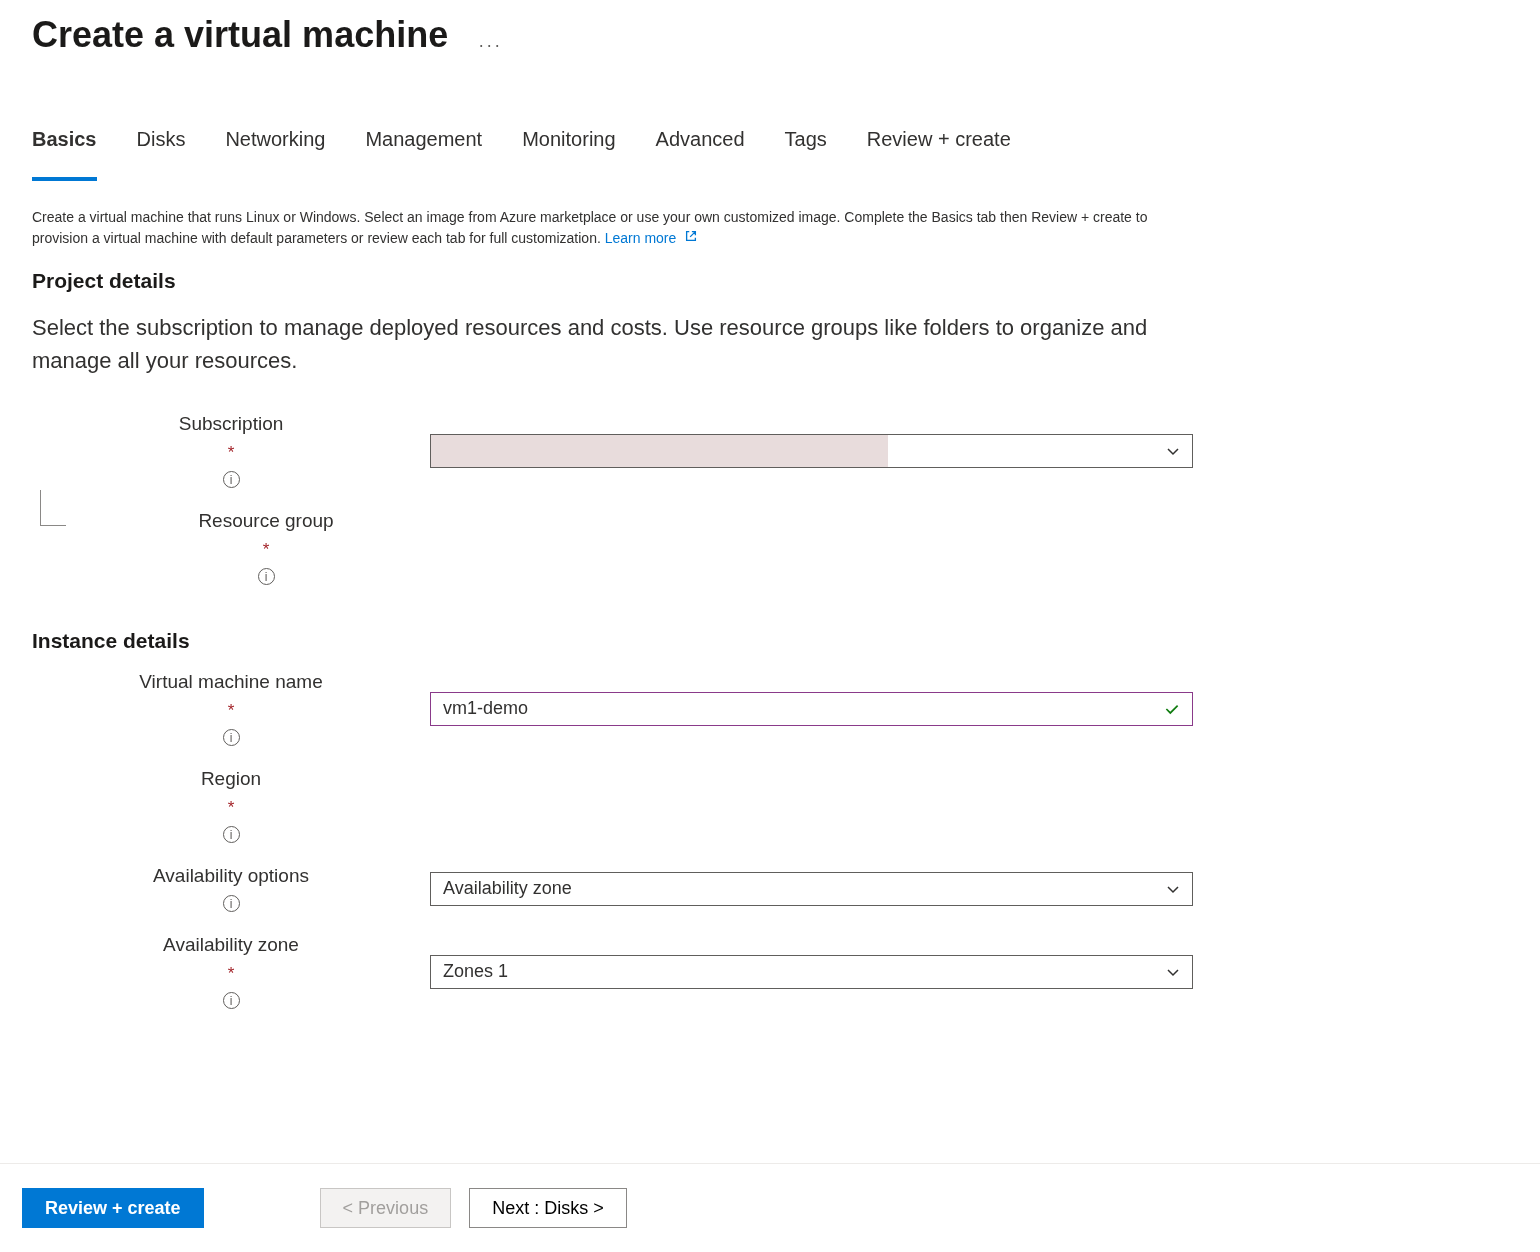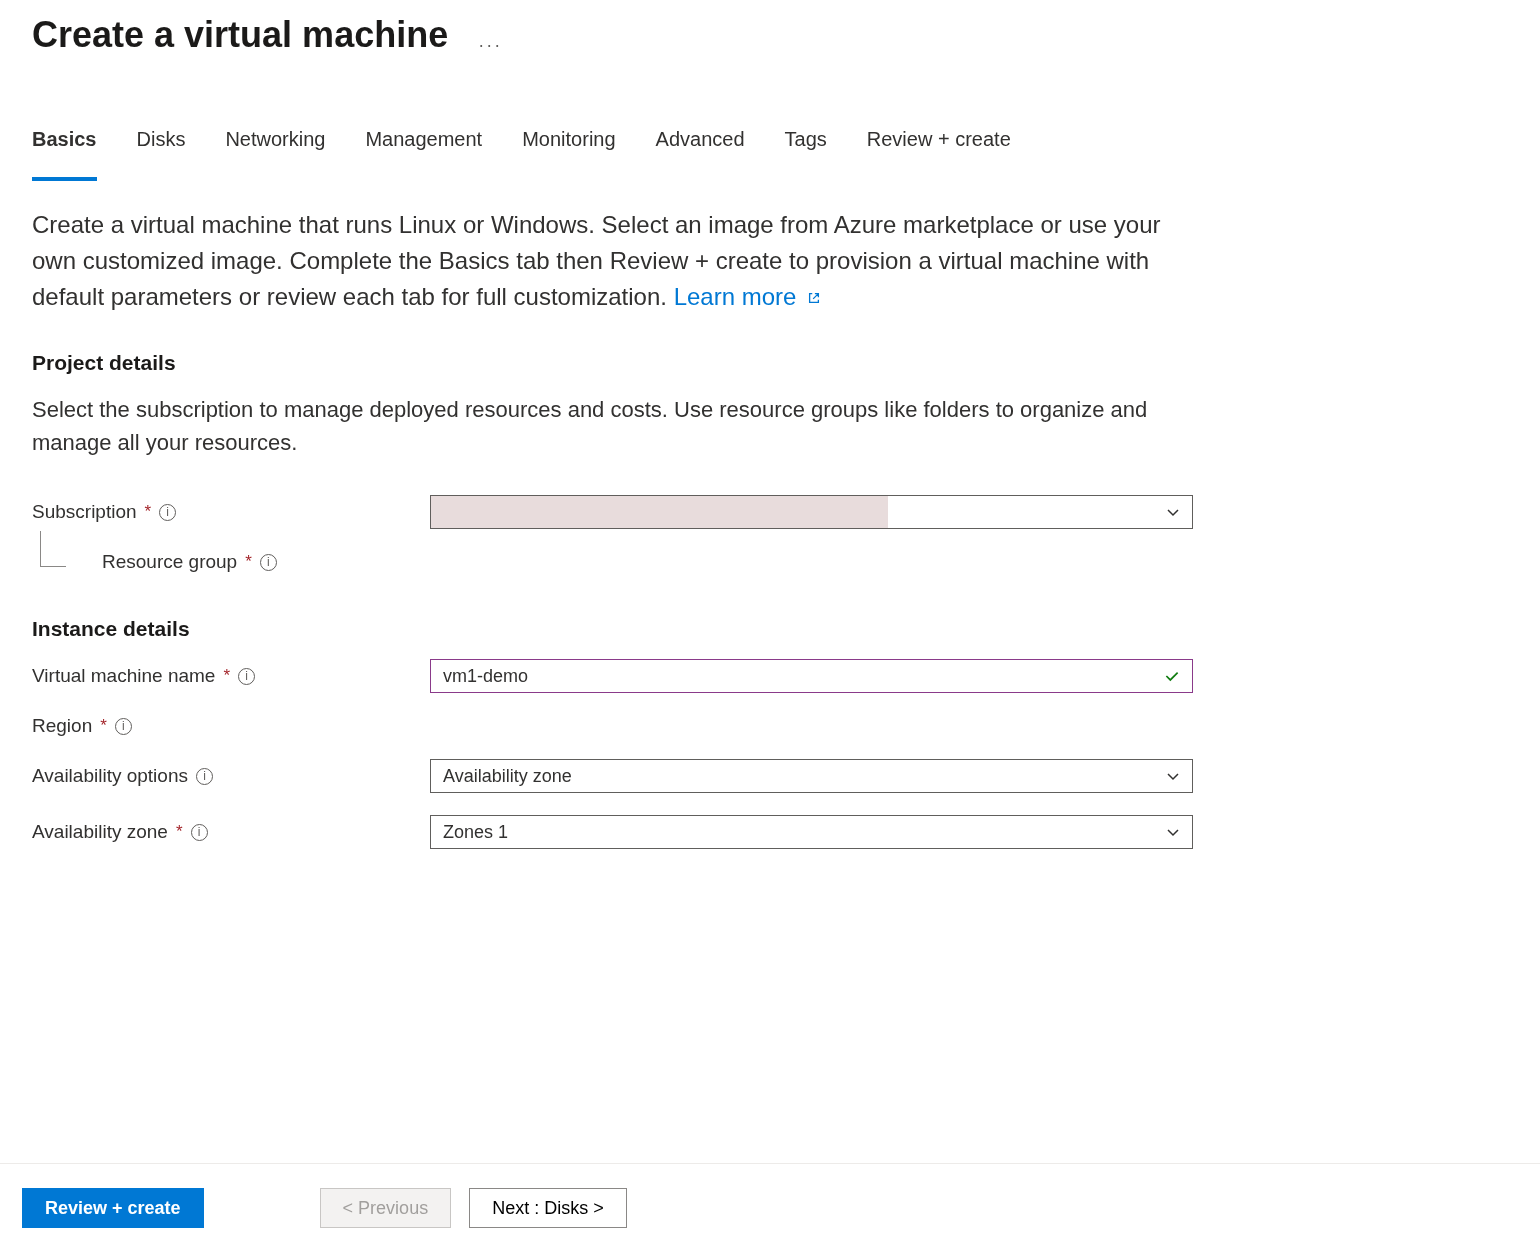--- a/index.html
+++ b/index.html
@@ -47,24 +47,24 @@
       color: #323130;
       padding-bottom: 26px;
       cursor: pointer;
       border-bottom: 4px solid transparent;
     }
     .tab.active {
       font-weight: 600;
       border-bottom: 4px solid #0078d4;
     }
     .intro-text {
-      font-size: 24px;
+      font-size: 14px;
       line-height: 1.5;
       color: #323130;
-      margin-bottom: 36px;
+      margin-bottom: 20px;
       max-width: 1150px;
     }
     .learn-more {
       color: #0078d4;
       text-decoration: none;
       cursor: pointer;
     }
     .external-icon {
       display: inline-block;
       width: 14px;
@@ -88,20 +88,21 @@
     .form-row {
       display: flex;
       align-items: center;
       margin-bottom: 22px;
     }
     .form-label-col {
       width: 398px;
       display: flex;
       align-items: center;
       gap: 8px;
+      flex-direction: column;
     }
     .form-label {
       font-size: 19px;
       color: #323130;
     }
     .required {
       color: #a4262c;
       font-weight: 400;
     }
     .info-icon {

